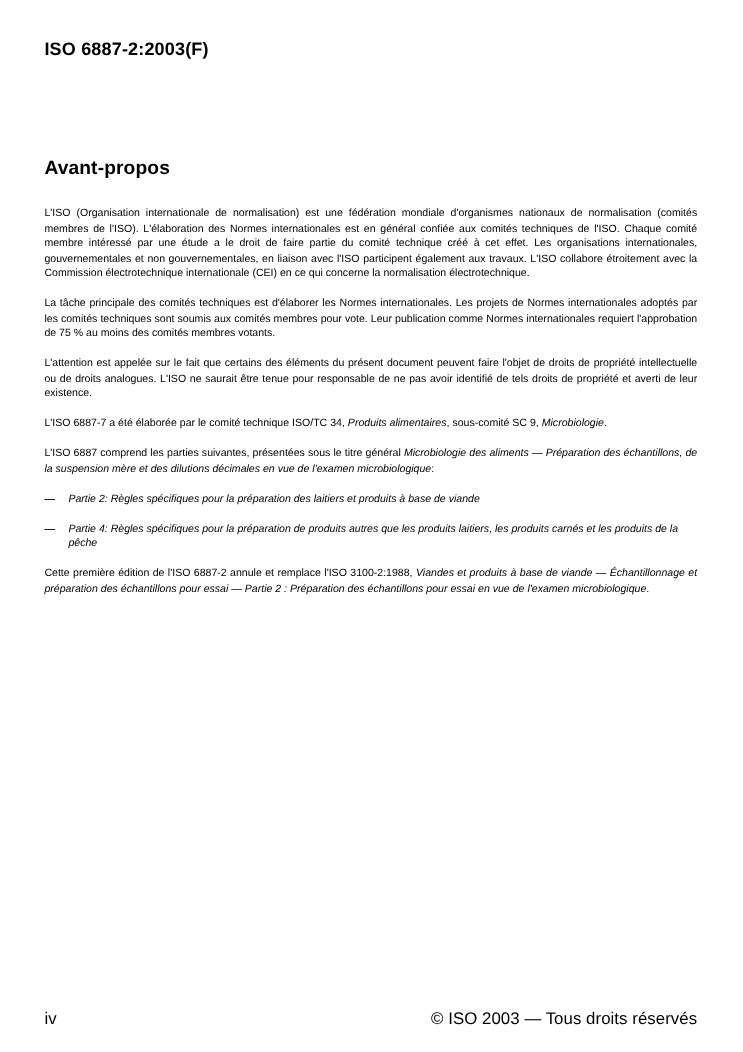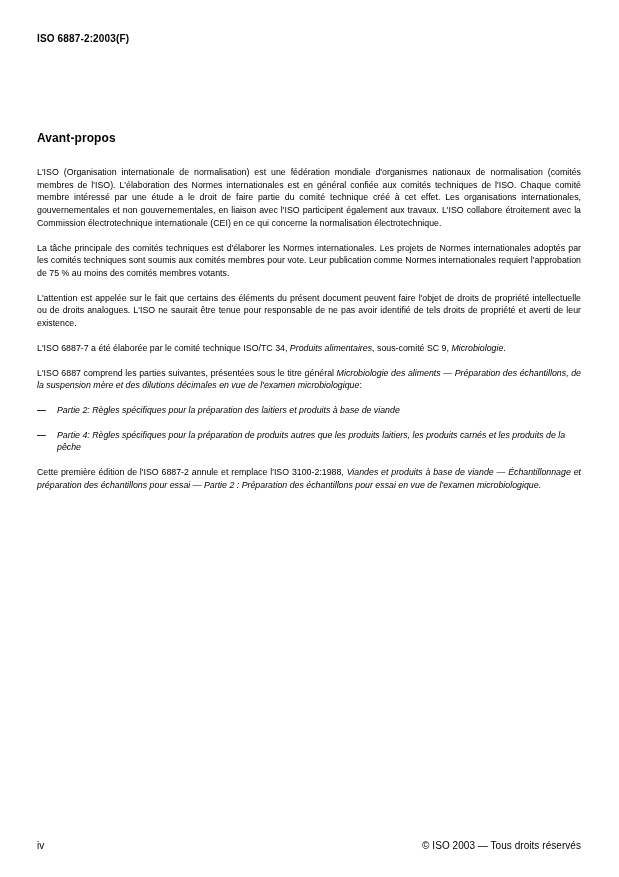--- a/index.html
+++ b/index.html
@@ -23,37 +23,37 @@
     width: 619px;
     height: 877px;
     box-sizing: border-box;
   }
 
   
   .doc-header {
     position: absolute;
     left: 37px;
     top: 33px;
-    font-size: 10px;
+    font-size: 15px;
     font-weight: bold;
     letter-spacing: 0.15px;
     white-space: nowrap;
     text-align: center;
   }
 
   
   .content {
     position: absolute;
     left: 37px;
     top: 131px;
     width: 544px;
   }
 
   h1.section-title {
-    font-size: 12px;
+    font-size: 16px;
     font-weight: bold;
     margin: 0 0 21px 0;
     letter-spacing: 0.1px;
     line-height: 1.2;
   }
 
   p.para {
     font-size: 8.8px;
     line-height: 12.55px;
     margin: 0 0 12.4px 0;
@@ -91,21 +91,21 @@
   }
 
   .list-wrap { margin-bottom: 12.4px; }
 
   
   .doc-footer {
     position: absolute;
     left: 37px;
     top: 840px;
     width: 544px;
-    font-size: 10px;
+    font-size: 14px;
     display: flex;
     justify-content: space-between;
     align-items: baseline;
   }
   .folio { letter-spacing: 0.1px; }
   .copyright { letter-spacing: 0.05px; white-space: nowrap; }
 </style>
 </head>
 <body>
 

